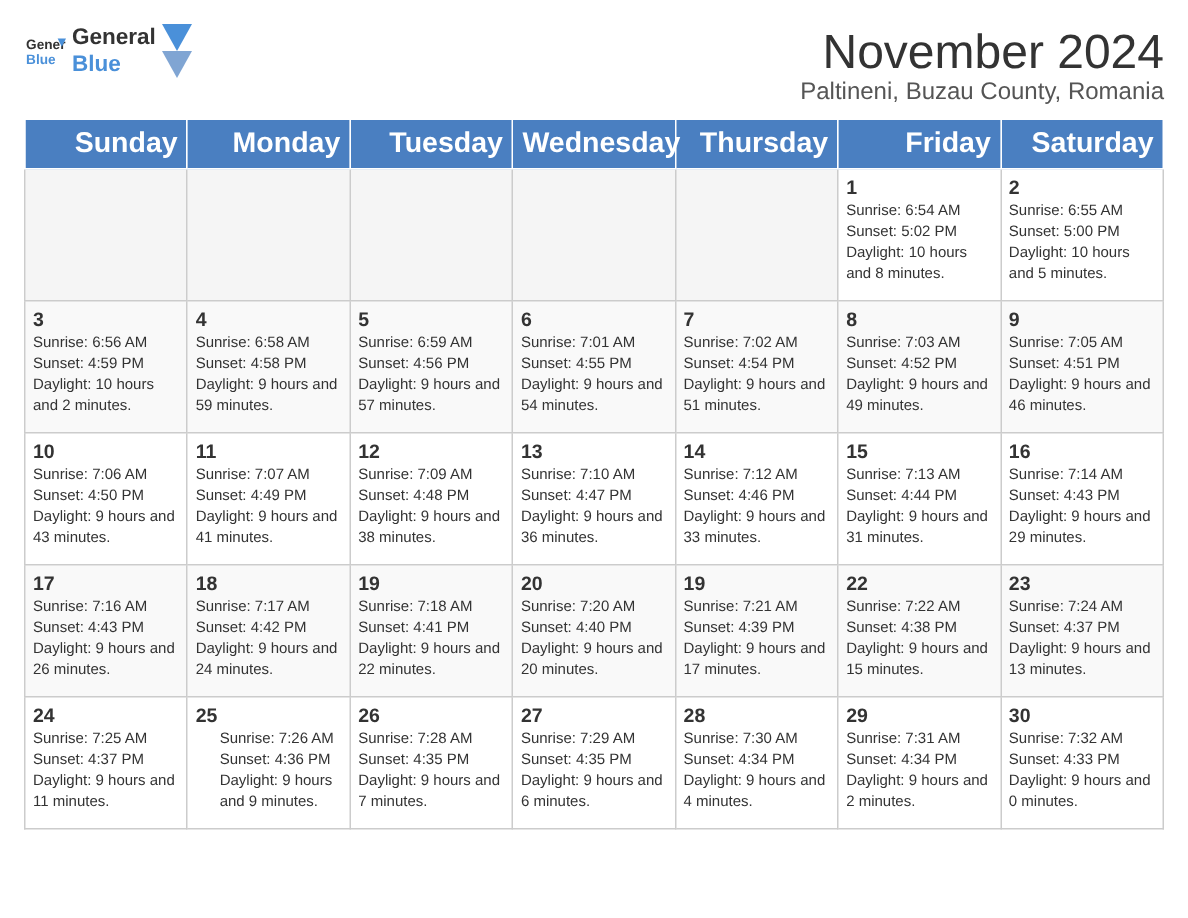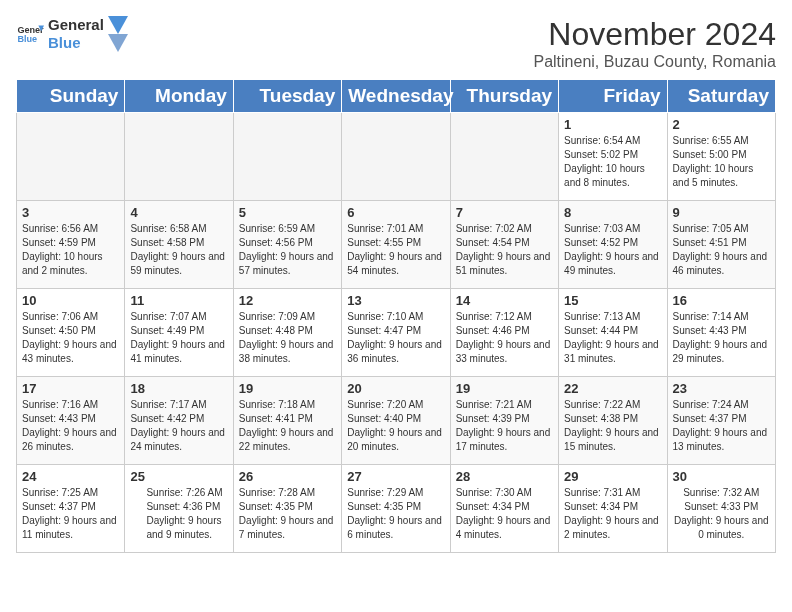--- a/index.html
+++ b/index.html
@@ -300,19 +300,19 @@
 Daylight: 9 hours and 4 minutes.</div>
         </td>
         <td>
           <span class="day-number">29</span>
           <div class="day-info" style="white-space: pre-line;">Sunrise: 7:31 AM
 Sunset: 4:34 PM
 Daylight: 9 hours and 2 minutes.</div>
         </td>
         <td>
           <span class="day-number">30</span>
-          <div class="day-info" style="white-space: pre-line; text-align: center;">Sunrise: 7:32 AM
+          <div class="day-info" style="white-space: pre-line;">Sunrise: 7:32 AM
 Sunset: 4:33 PM
 Daylight: 9 hours and 0 minutes.</div>
         </td>
       </tr>
     </tbody>
 </table>
 
 </body></html>

